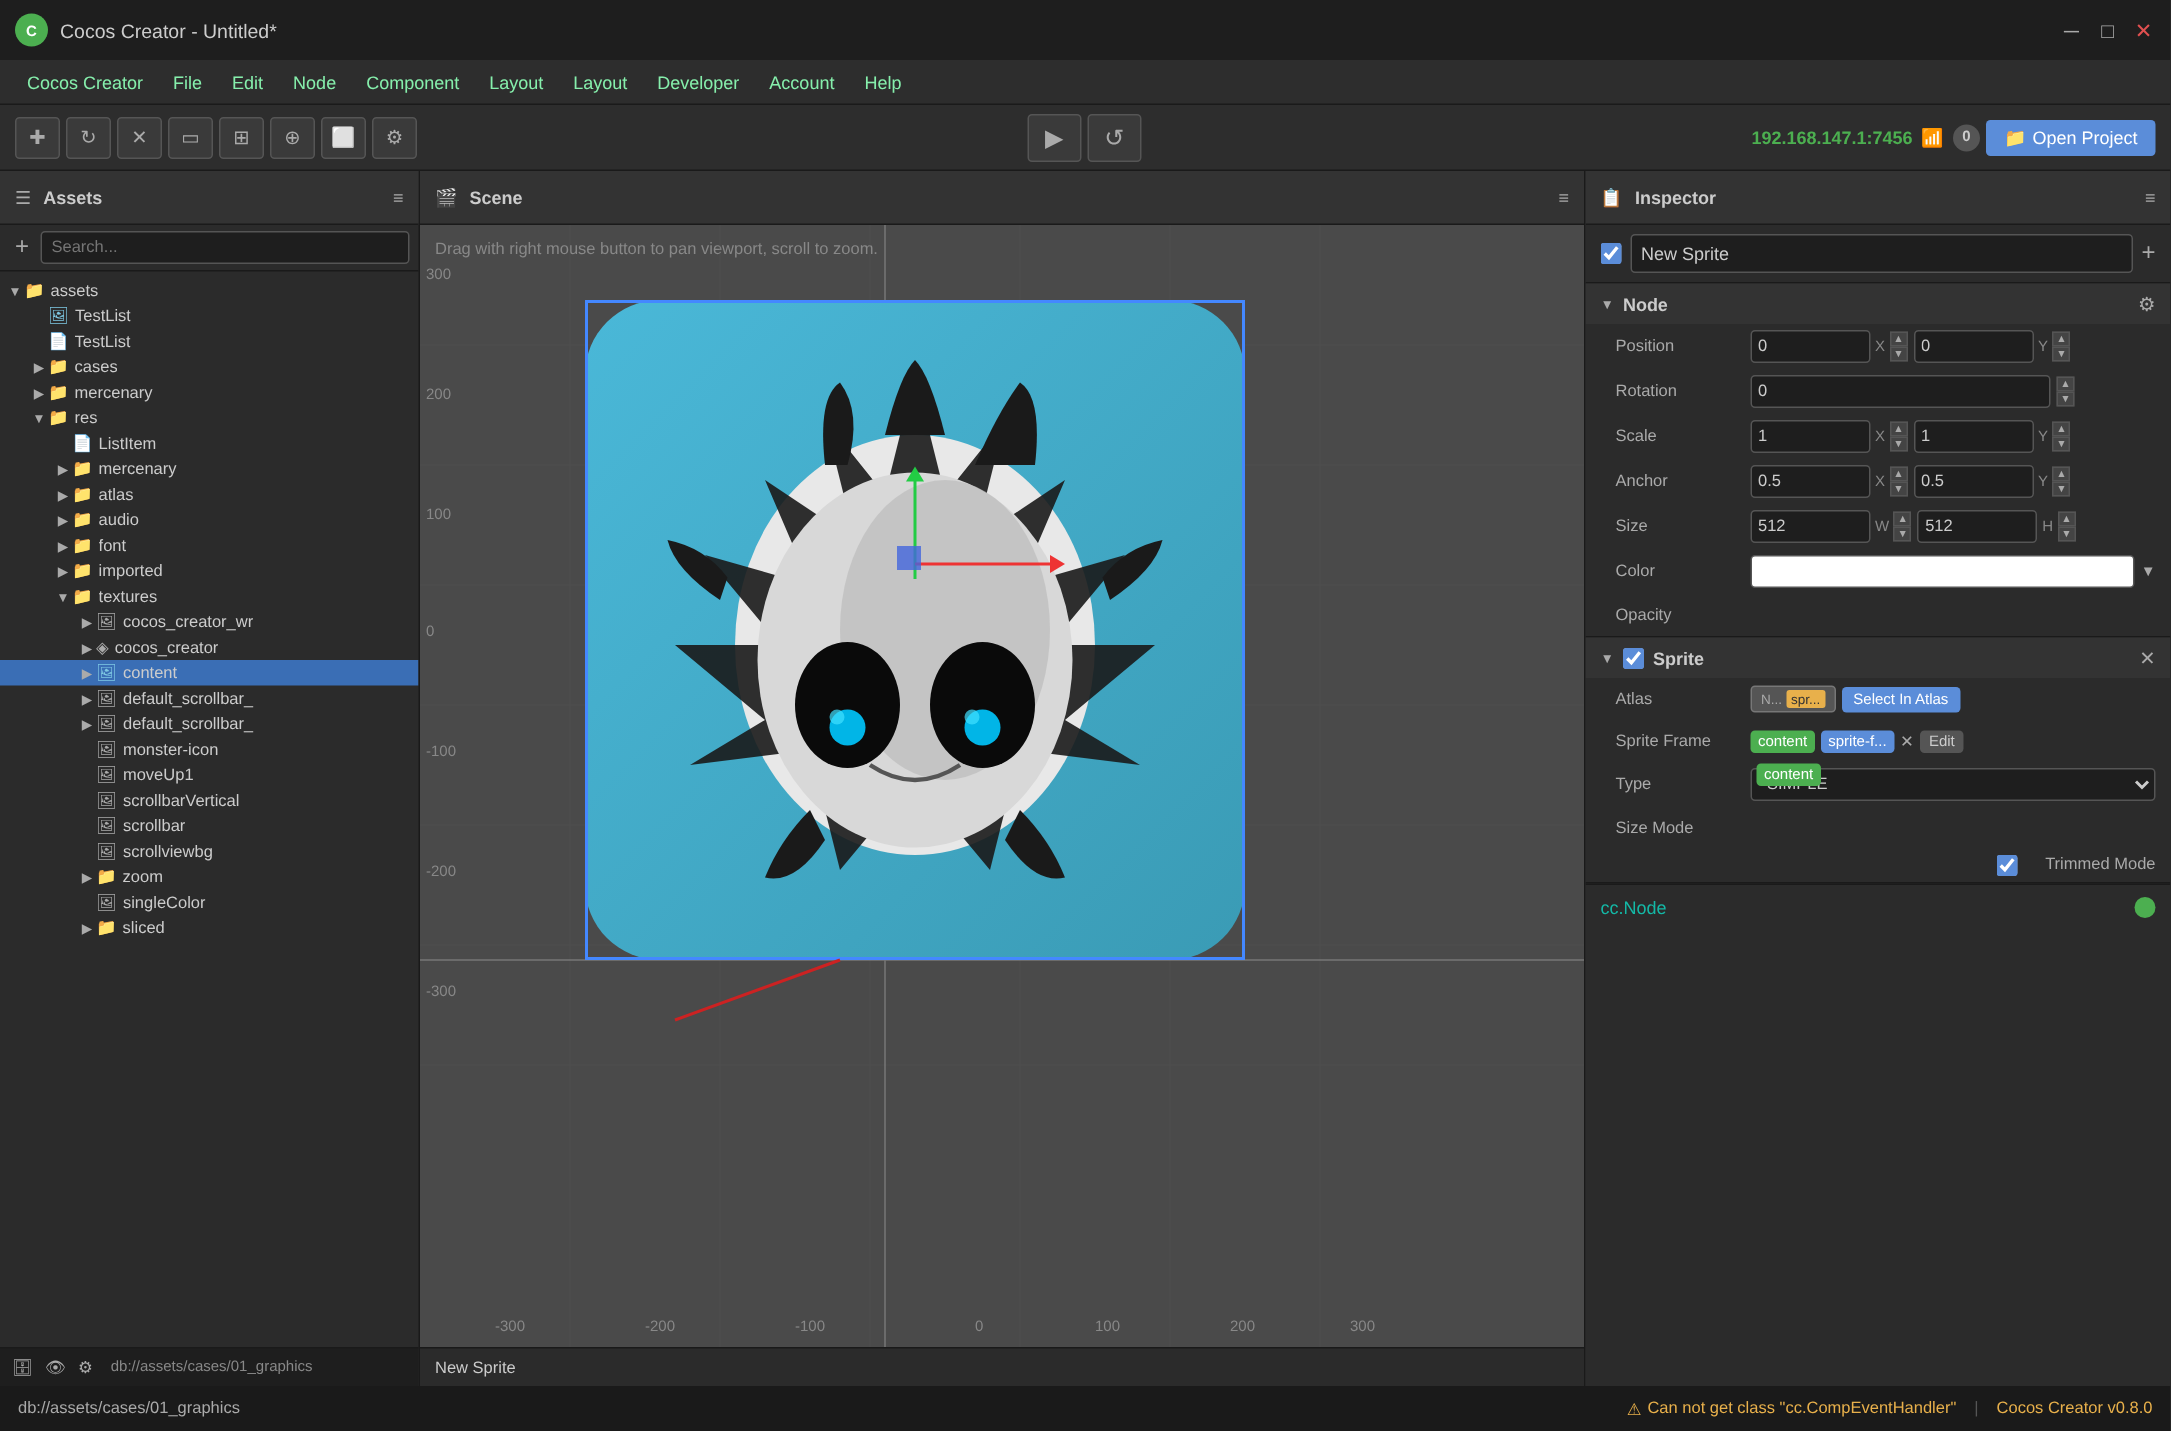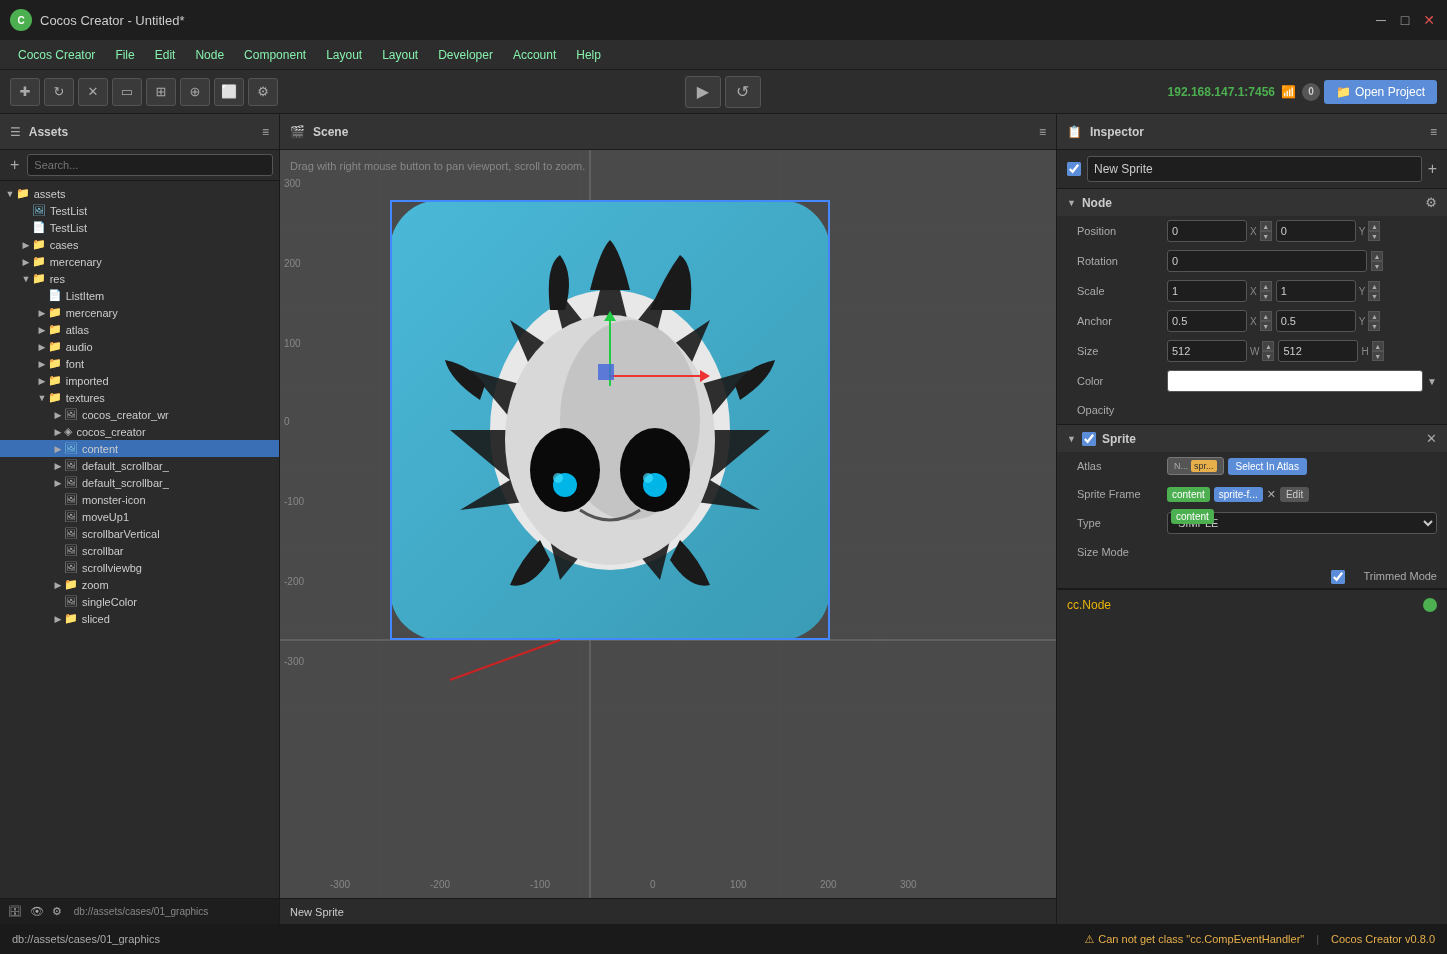--- a/index.html
+++ b/index.html
@@ -639,21 +639,21 @@
       </div>
 
       <div class="trimmed-row">
         <input type="checkbox" checked="" style="accent-color: rgb(91, 141, 217); width: 14px; height: 14px;">
         <span class="trimmed-label">Trimmed Mode</span>
       </div>
 
     </div>
 
     <div style="display:flex;align-items:center;padding:8px 10px;border-top:1px solid #1a1a1a;gap:8px;">
-      <span style="color:#eab308;font-size:12px;">cc.Node</span>
+      <span style="color:#14b8a6;font-size:12px;">cc.Node</span>
       <span style="width:14px;height:14px;background:#4CAF50;border-radius:50%;margin-left:auto;"></span>
     </div>
 
   </div>
 
 </div>
 
 <div id="bottom-bar">
   <span class="bottom-path">db://assets/cases/01_graphics</span>
   <div class="bottom-warning">

